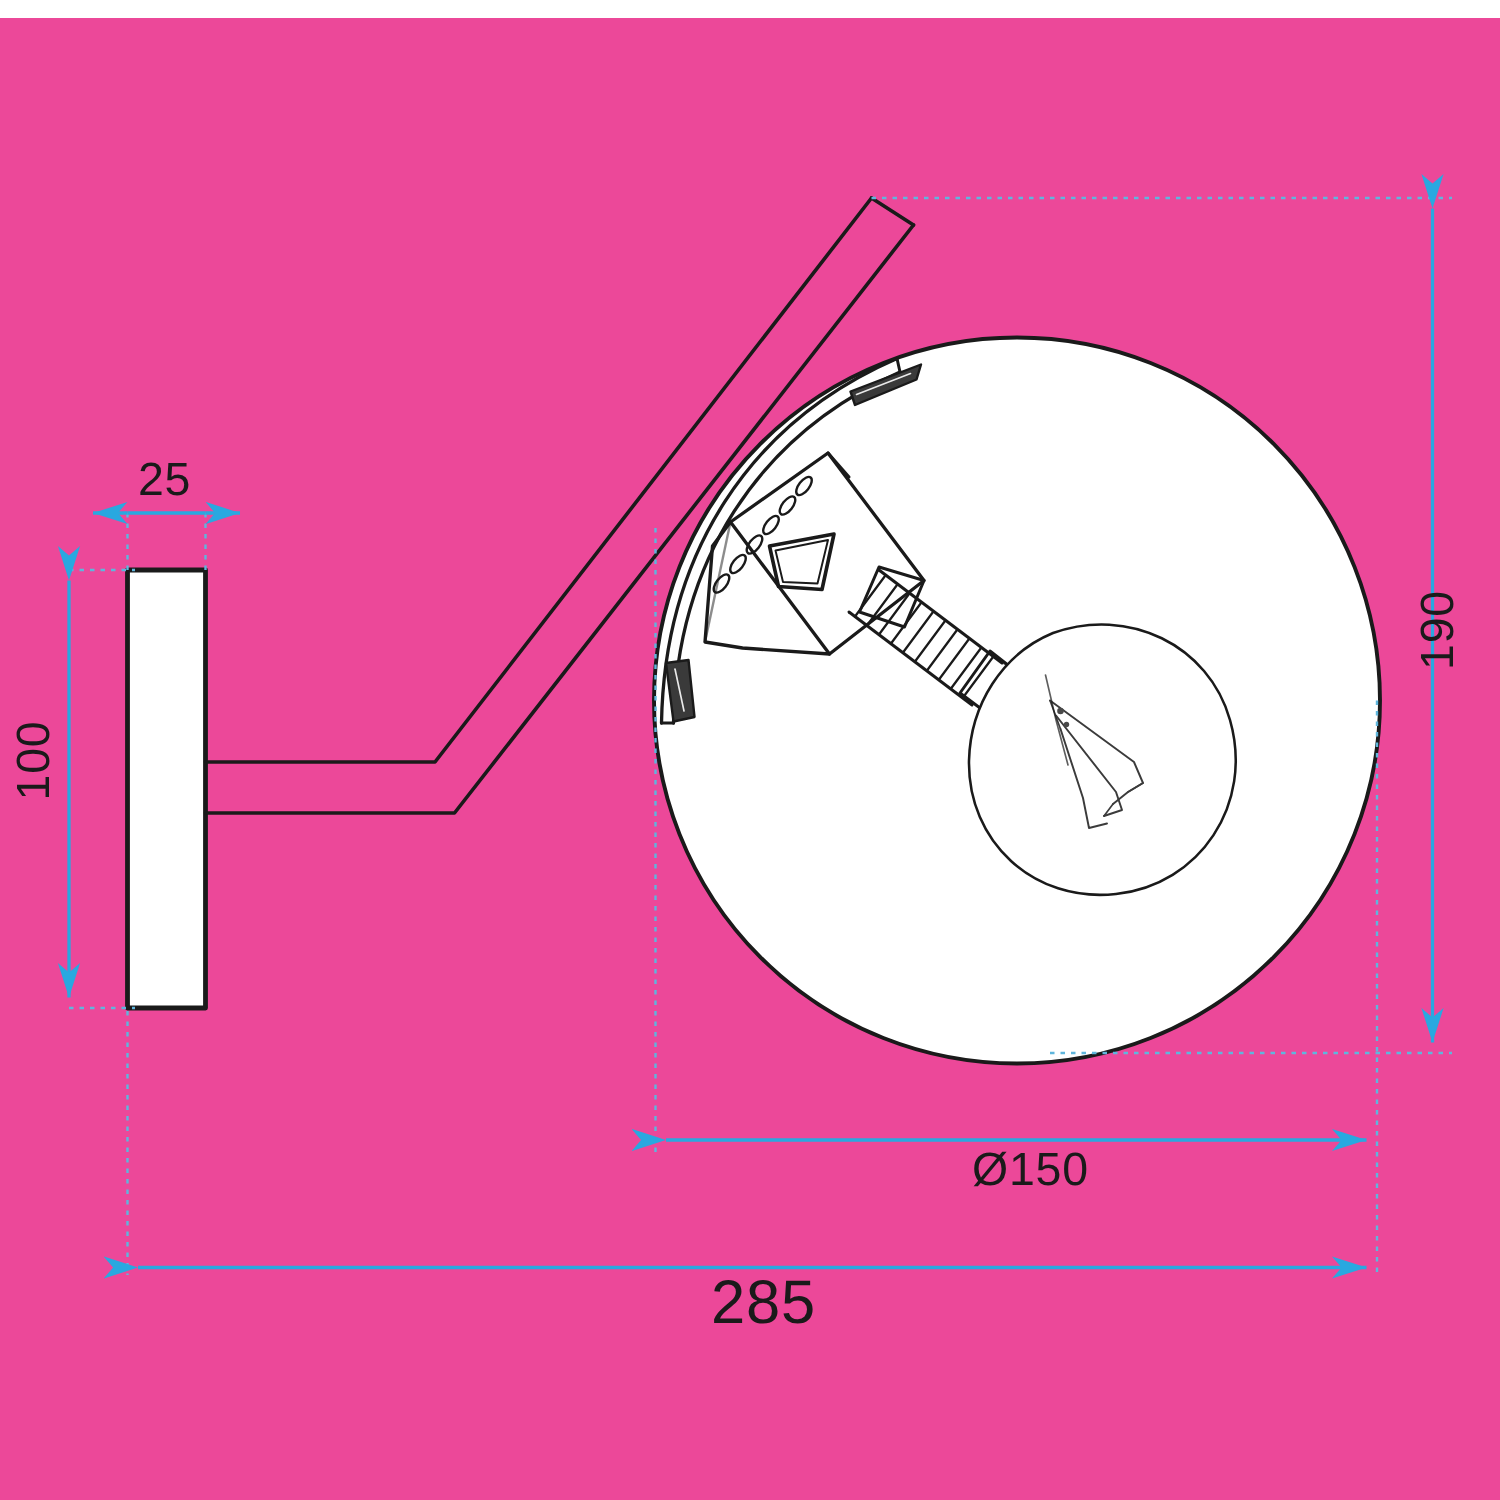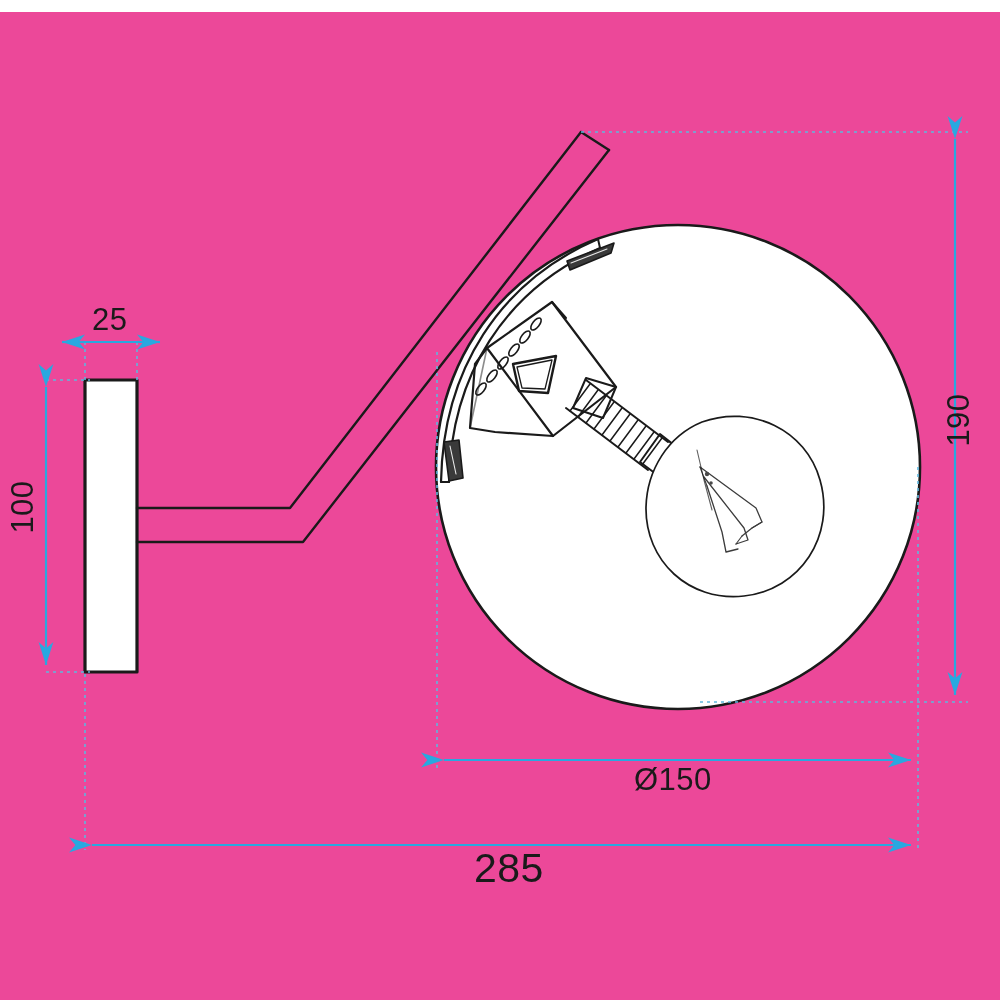--- a/index.html
+++ b/index.html
@@ -4,21 +4,21 @@
 <style>
   html,body{margin:0;padding:0;background:#ffffff;}
   body{width:1000px;height:1000px;font-family:"Liberation Sans",sans-serif;overflow:hidden;}
   #stage{position:relative;width:1000px;height:1000px;background:#ec4899;margin-top:12px;}
   svg#drawing{position:absolute;left:0;top:0;width:1000px;height:1000px;display:block;}
   .dimlabel{position:absolute;color:#1a1a1a;font-family:"Liberation Sans",sans-serif;
             font-weight:400;white-space:nowrap;letter-spacing:0.5px;}
   .lbl-25{left:92px;top:290px;font-size:31px;}
   .lbl-100{left:-4px;top:477px;font-size:31px;transform:rotate(-90deg);transform-origin:center center;}
   .lbl-190{left:932px;top:390px;font-size:31px;transform:rotate(-90deg);transform-origin:center center;}
-  .lbl-d150{left:634px;top:750px;font-size:31px;}
+  .lbl-d150{left:648px;top:750px;font-size:31px;}
   .lbl-285{left:474px;top:833px;font-size:41px;}
 </style>
 </head>
 <body>
 
 <div id="stage">
 
   <svg id="drawing" viewBox="0 0 1000 1000">
     <defs>
       <marker id="ah" viewBox="0 0 24 16" refX="23" refY="8" markerWidth="24" markerHeight="16" orient="auto-start-reverse" markerUnits="userSpaceOnUse">

